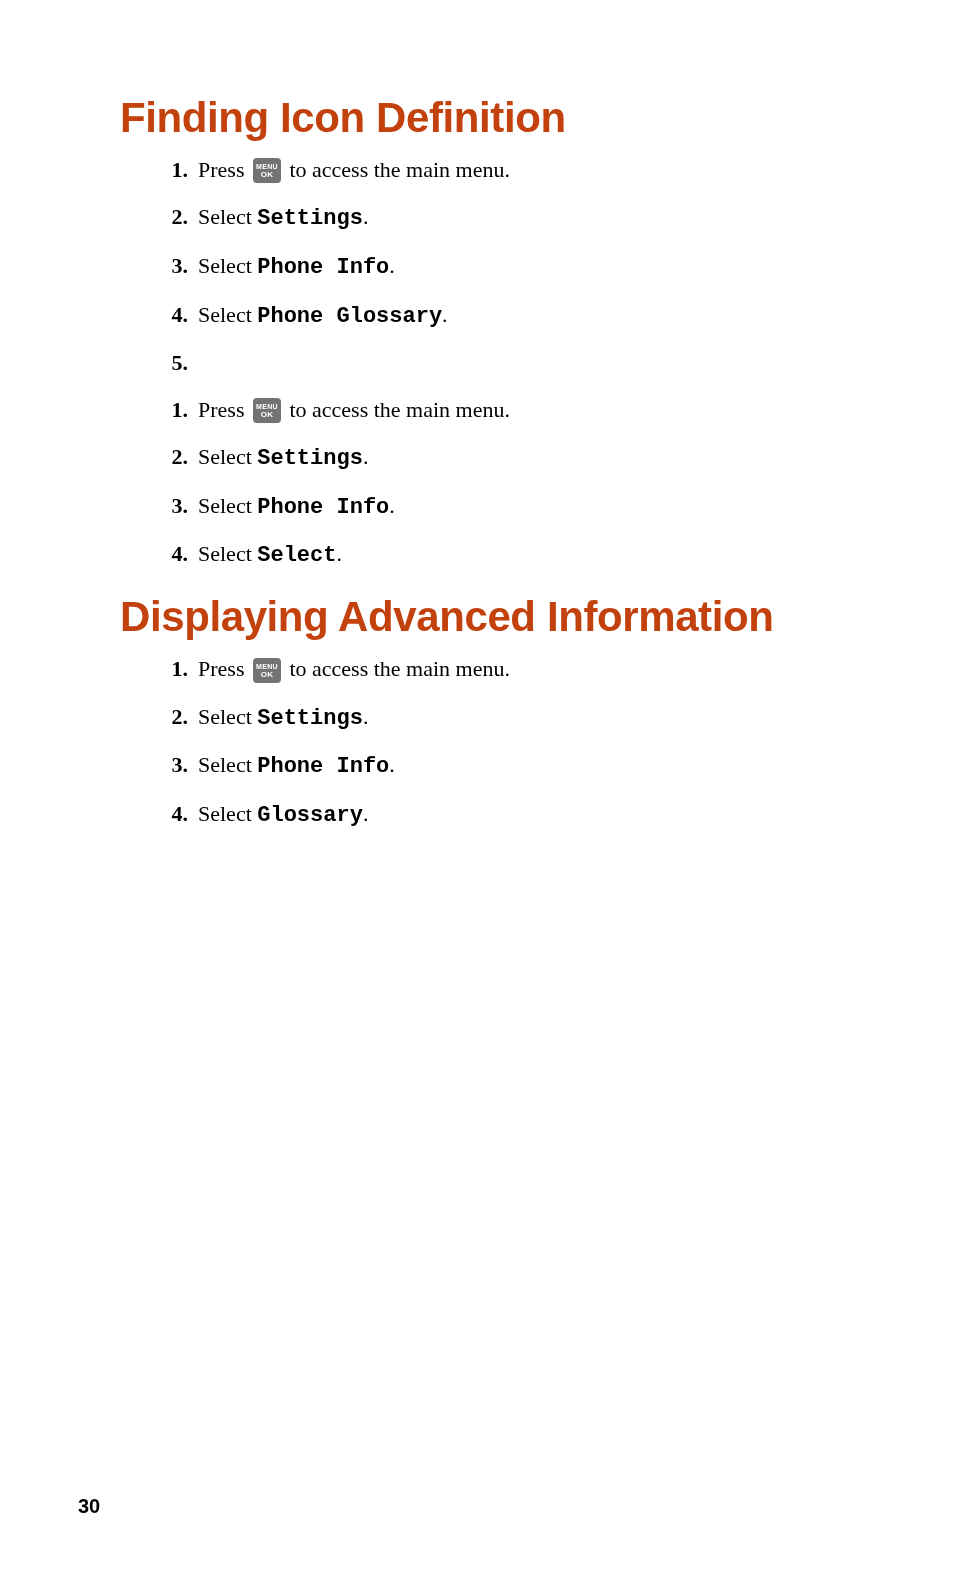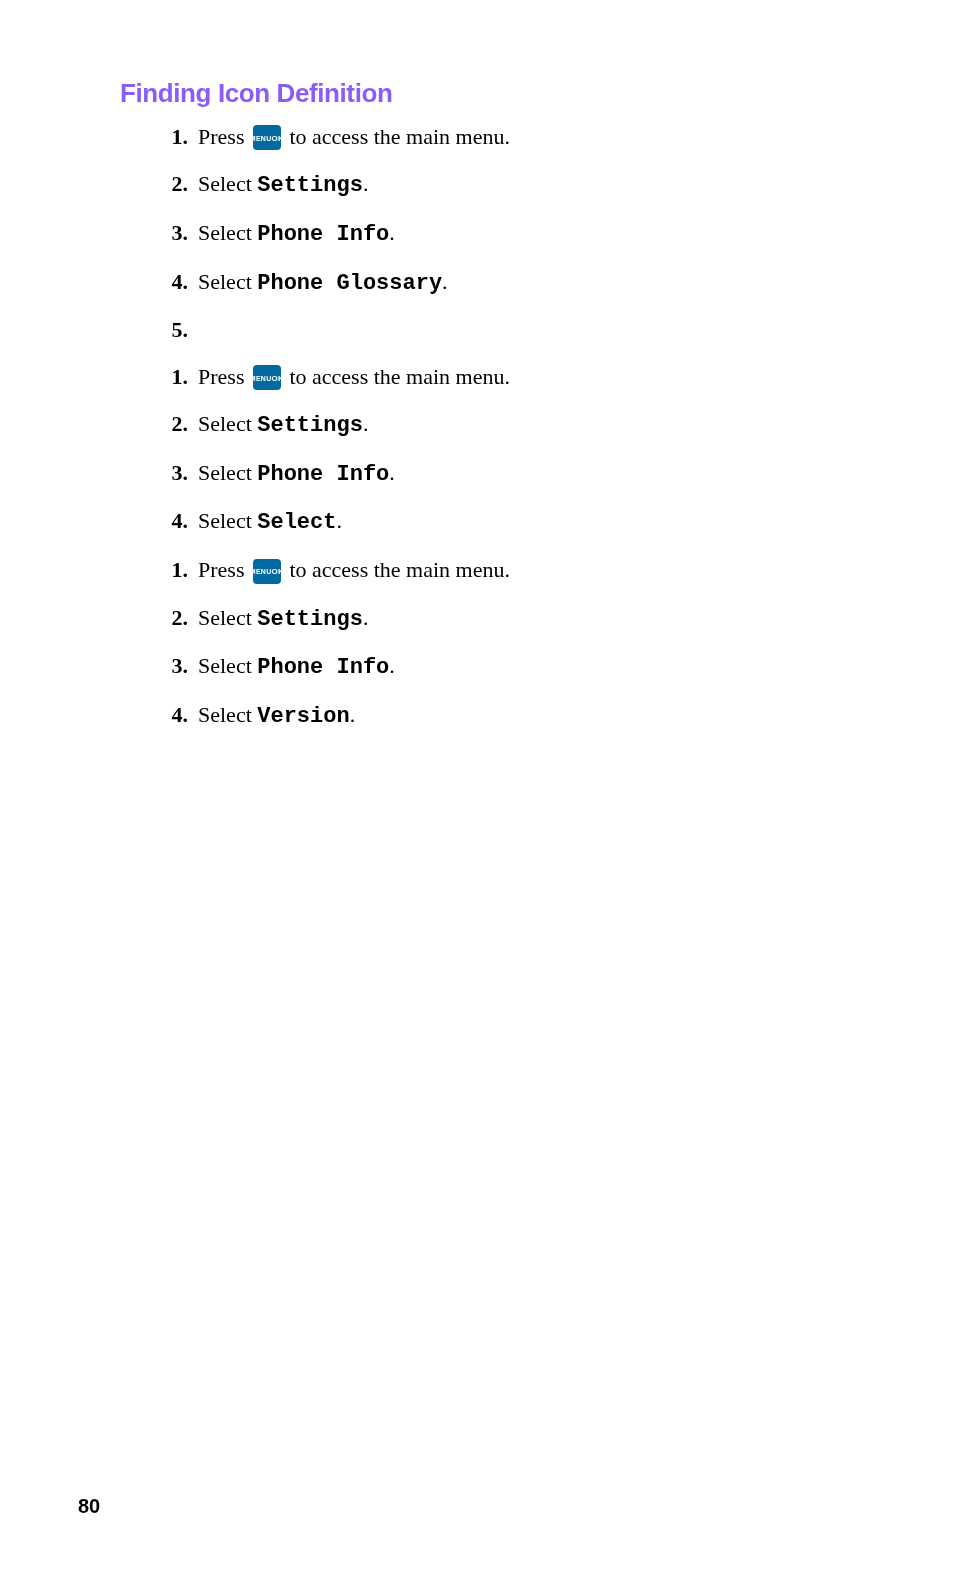--- a/index.html
+++ b/index.html
@@ -9,25 +9,25 @@
       background: #fff;
       font-family: Georgia, 'Times New Roman', serif;
       color: #000;
       position: relative;
       padding: 72px 72px 72px 120px;
     }
     .section-title {
       font-family: 'Arial Narrow', 'Helvetica Neue', Arial, sans-serif;
       font-stretch: condensed;
       font-weight: 800;
-      font-size: 26px;
-      color: #8b5cf6;
+      font-size: 42px;
+      color: #c2410c;
       letter-spacing: -0.4px;
       margin-bottom: 14px;
-      margin-top: 6px;
+      margin-top: 22px;
     }
     .step-list {
       margin-left: 38px;
       margin-bottom: 18px;
     }
     .step {
       display: flex;
       align-items: flex-start;
       margin-bottom: 18px;
       font-size: 22px;
@@ -43,24 +43,24 @@
     }
     .step-body {
       font-family: Georgia, 'Times New Roman', serif;
     }
     .step-body .bold {
       font-weight: 700;
       font-family: Liberation Mono, monospace;
     }
     .menu-ok-icon {
       display: inline-flex;
-      flex-direction: row;
+      flex-direction: column;
       align-items: center;
       justify-content: center;
-      background: #0369a1;
+      background: #737373;
       color: #fff;
       border-radius: 4px;
       width: 28px;
       height: 25px;
       font-family: Arial, sans-serif;
       font-weight: 700;
       line-height: 1;
       vertical-align: middle;
       margin: 0 3px 2px 3px;
       padding: 2px 0 1px 0;
@@ -119,36 +119,37 @@
       </div>
       <div class="step">
         <div class="step-num">3.</div>
         <div class="step-body">Select <span class="bold">Phone Info</span>.</div>
       </div>
       <div class="step">
         <div class="step-num">4.</div>
         <div class="step-body">Select <span class="bold">Select</span>.</div>
       </div>
     </div>
+    <div class="section-title">Displaying Advanced Information</div>
     <div class="step-list">
       <div class="step">
         <div class="step-num">1.</div>
         <div class="step-body">Press <span class="menu-ok-icon">
             <span class="l1">MENU</span>
             <span class="l2">OK</span>
           </span> to access the main menu.</div>
       </div>
       <div class="step">
         <div class="step-num">2.</div>
         <div class="step-body">Select <span class="bold">Settings</span>.</div>
       </div>
       <div class="step">
         <div class="step-num">3.</div>
         <div class="step-body">Select <span class="bold">Phone Info</span>.</div>
       </div>
       <div class="step">
         <div class="step-num">4.</div>
-        <div class="step-body">Select <span class="bold">Version</span>.</div>
+        <div class="step-body">Select <span class="bold">Glossary</span>.</div>
       </div>
     </div>
   </div>
 
-<div class="page-number">80</div>
+<div class="page-number">30</div>
 
 </body></html>

